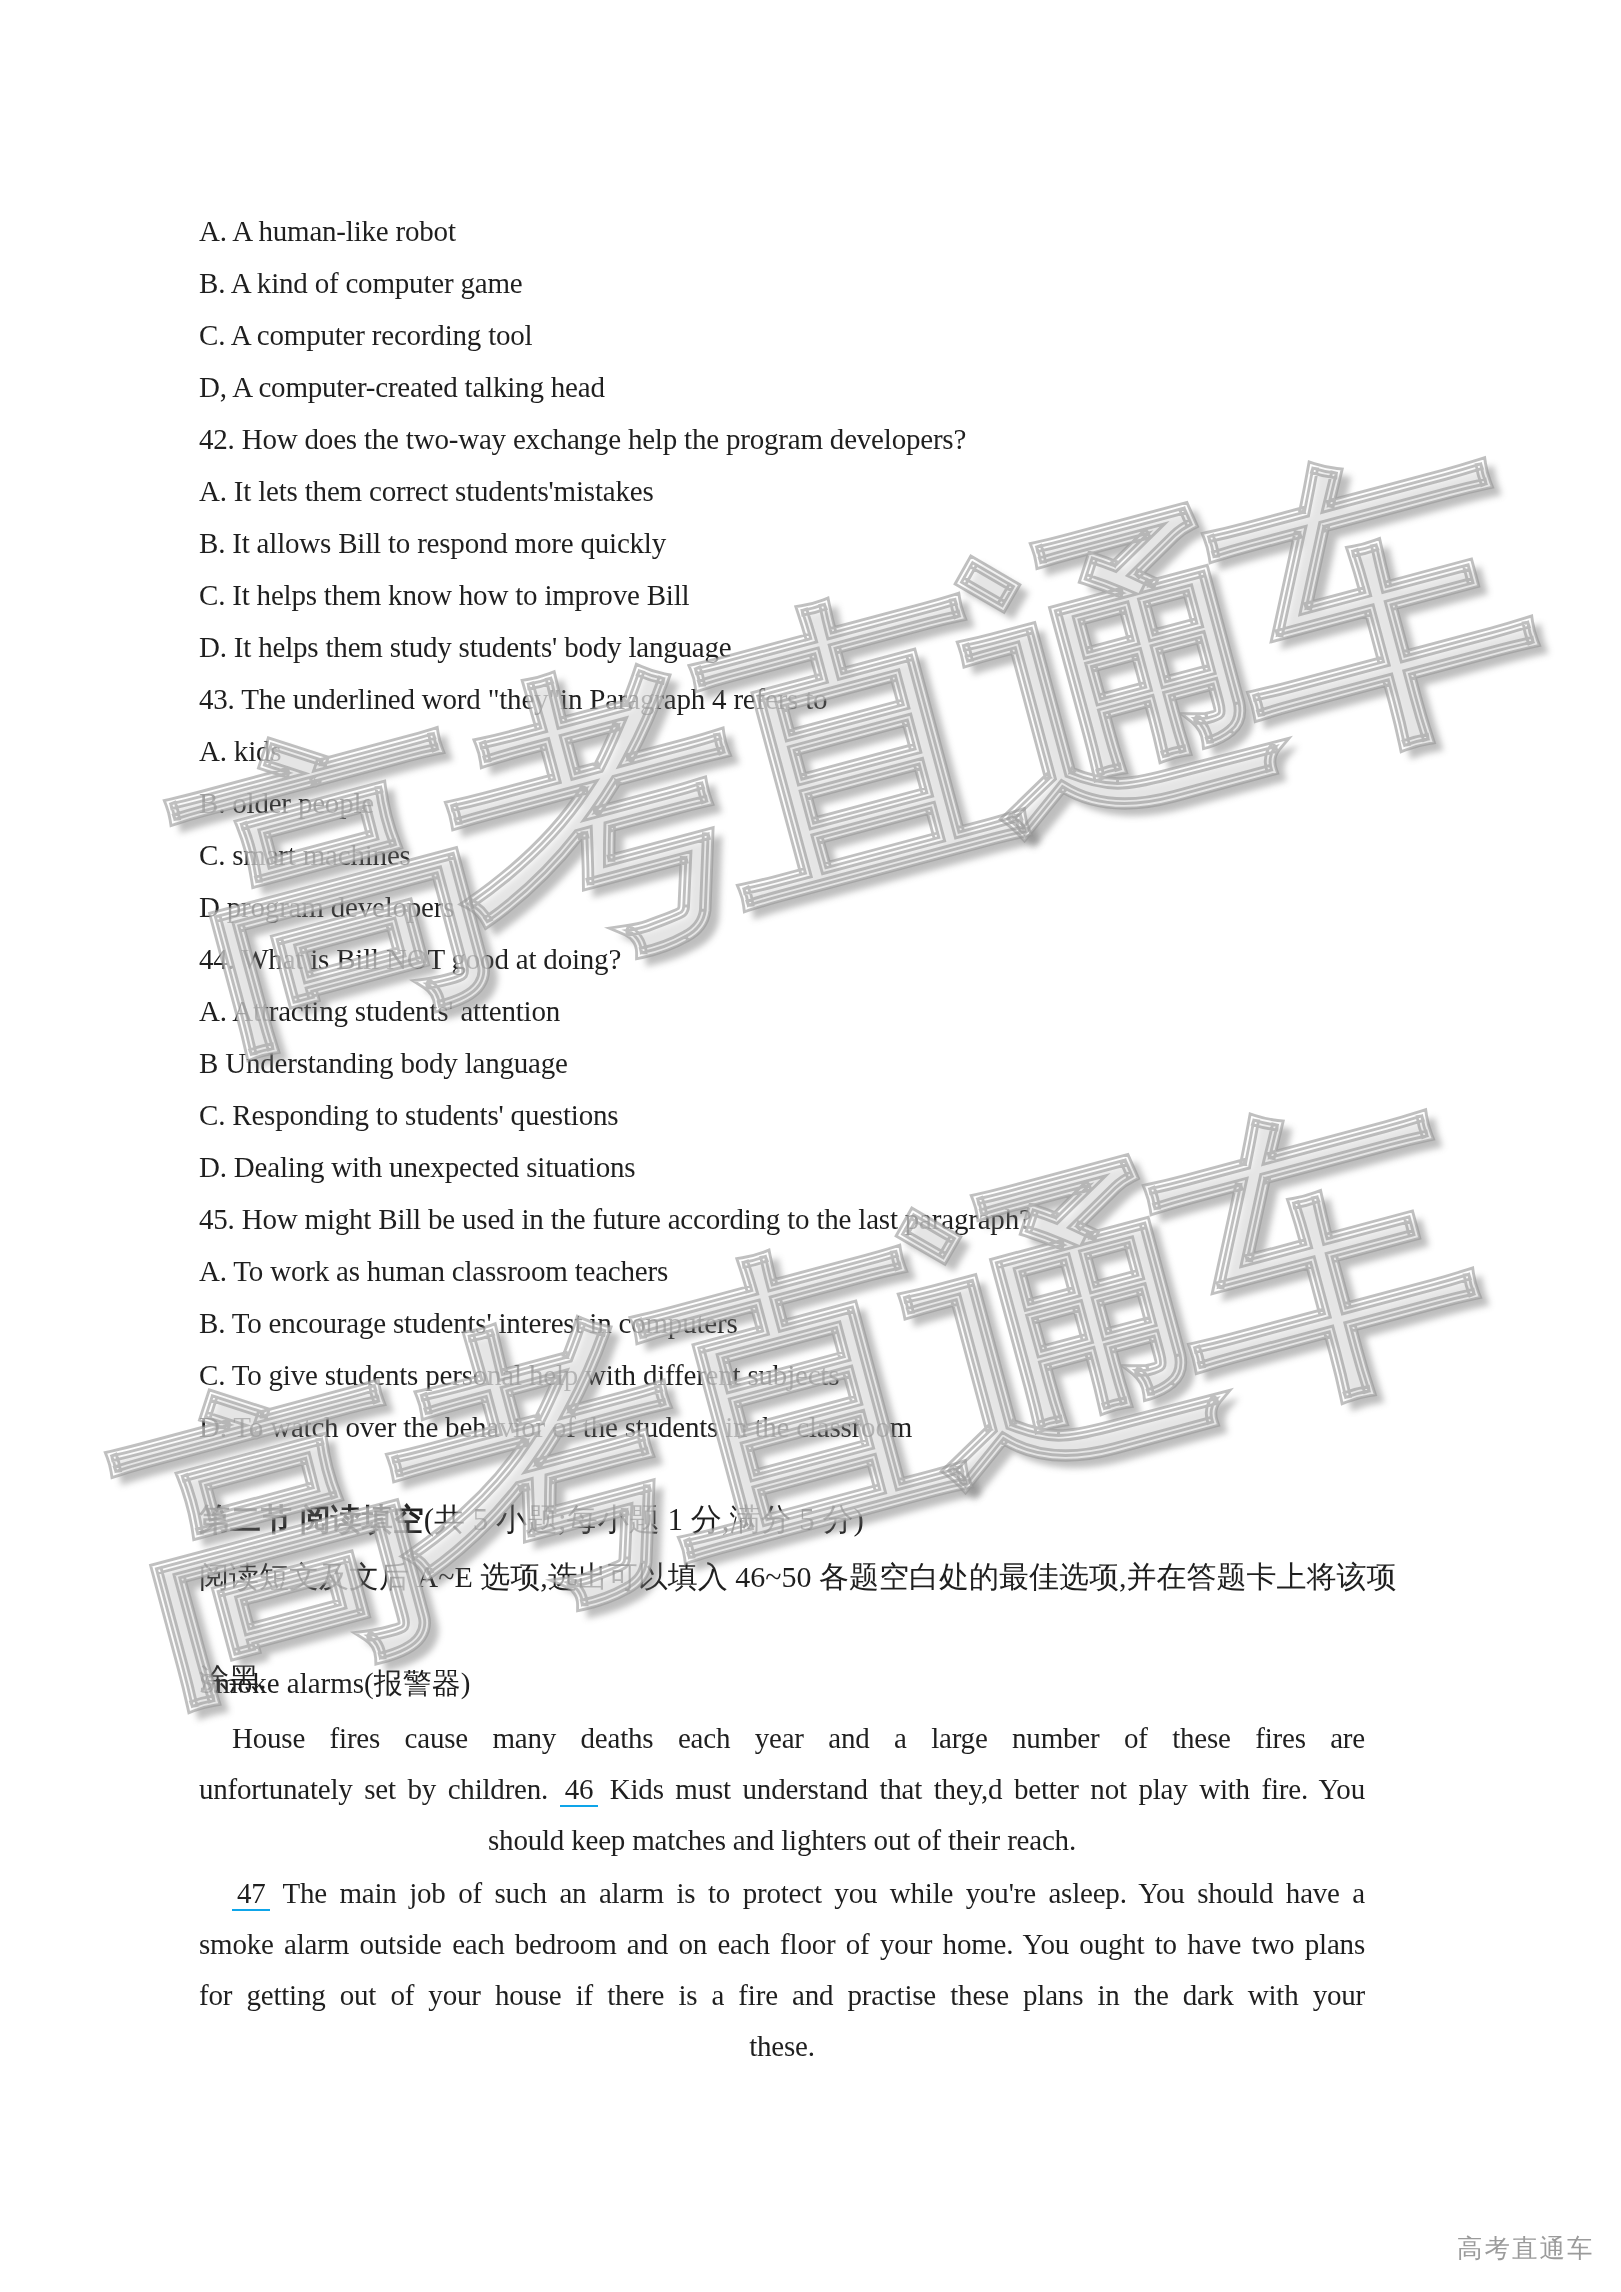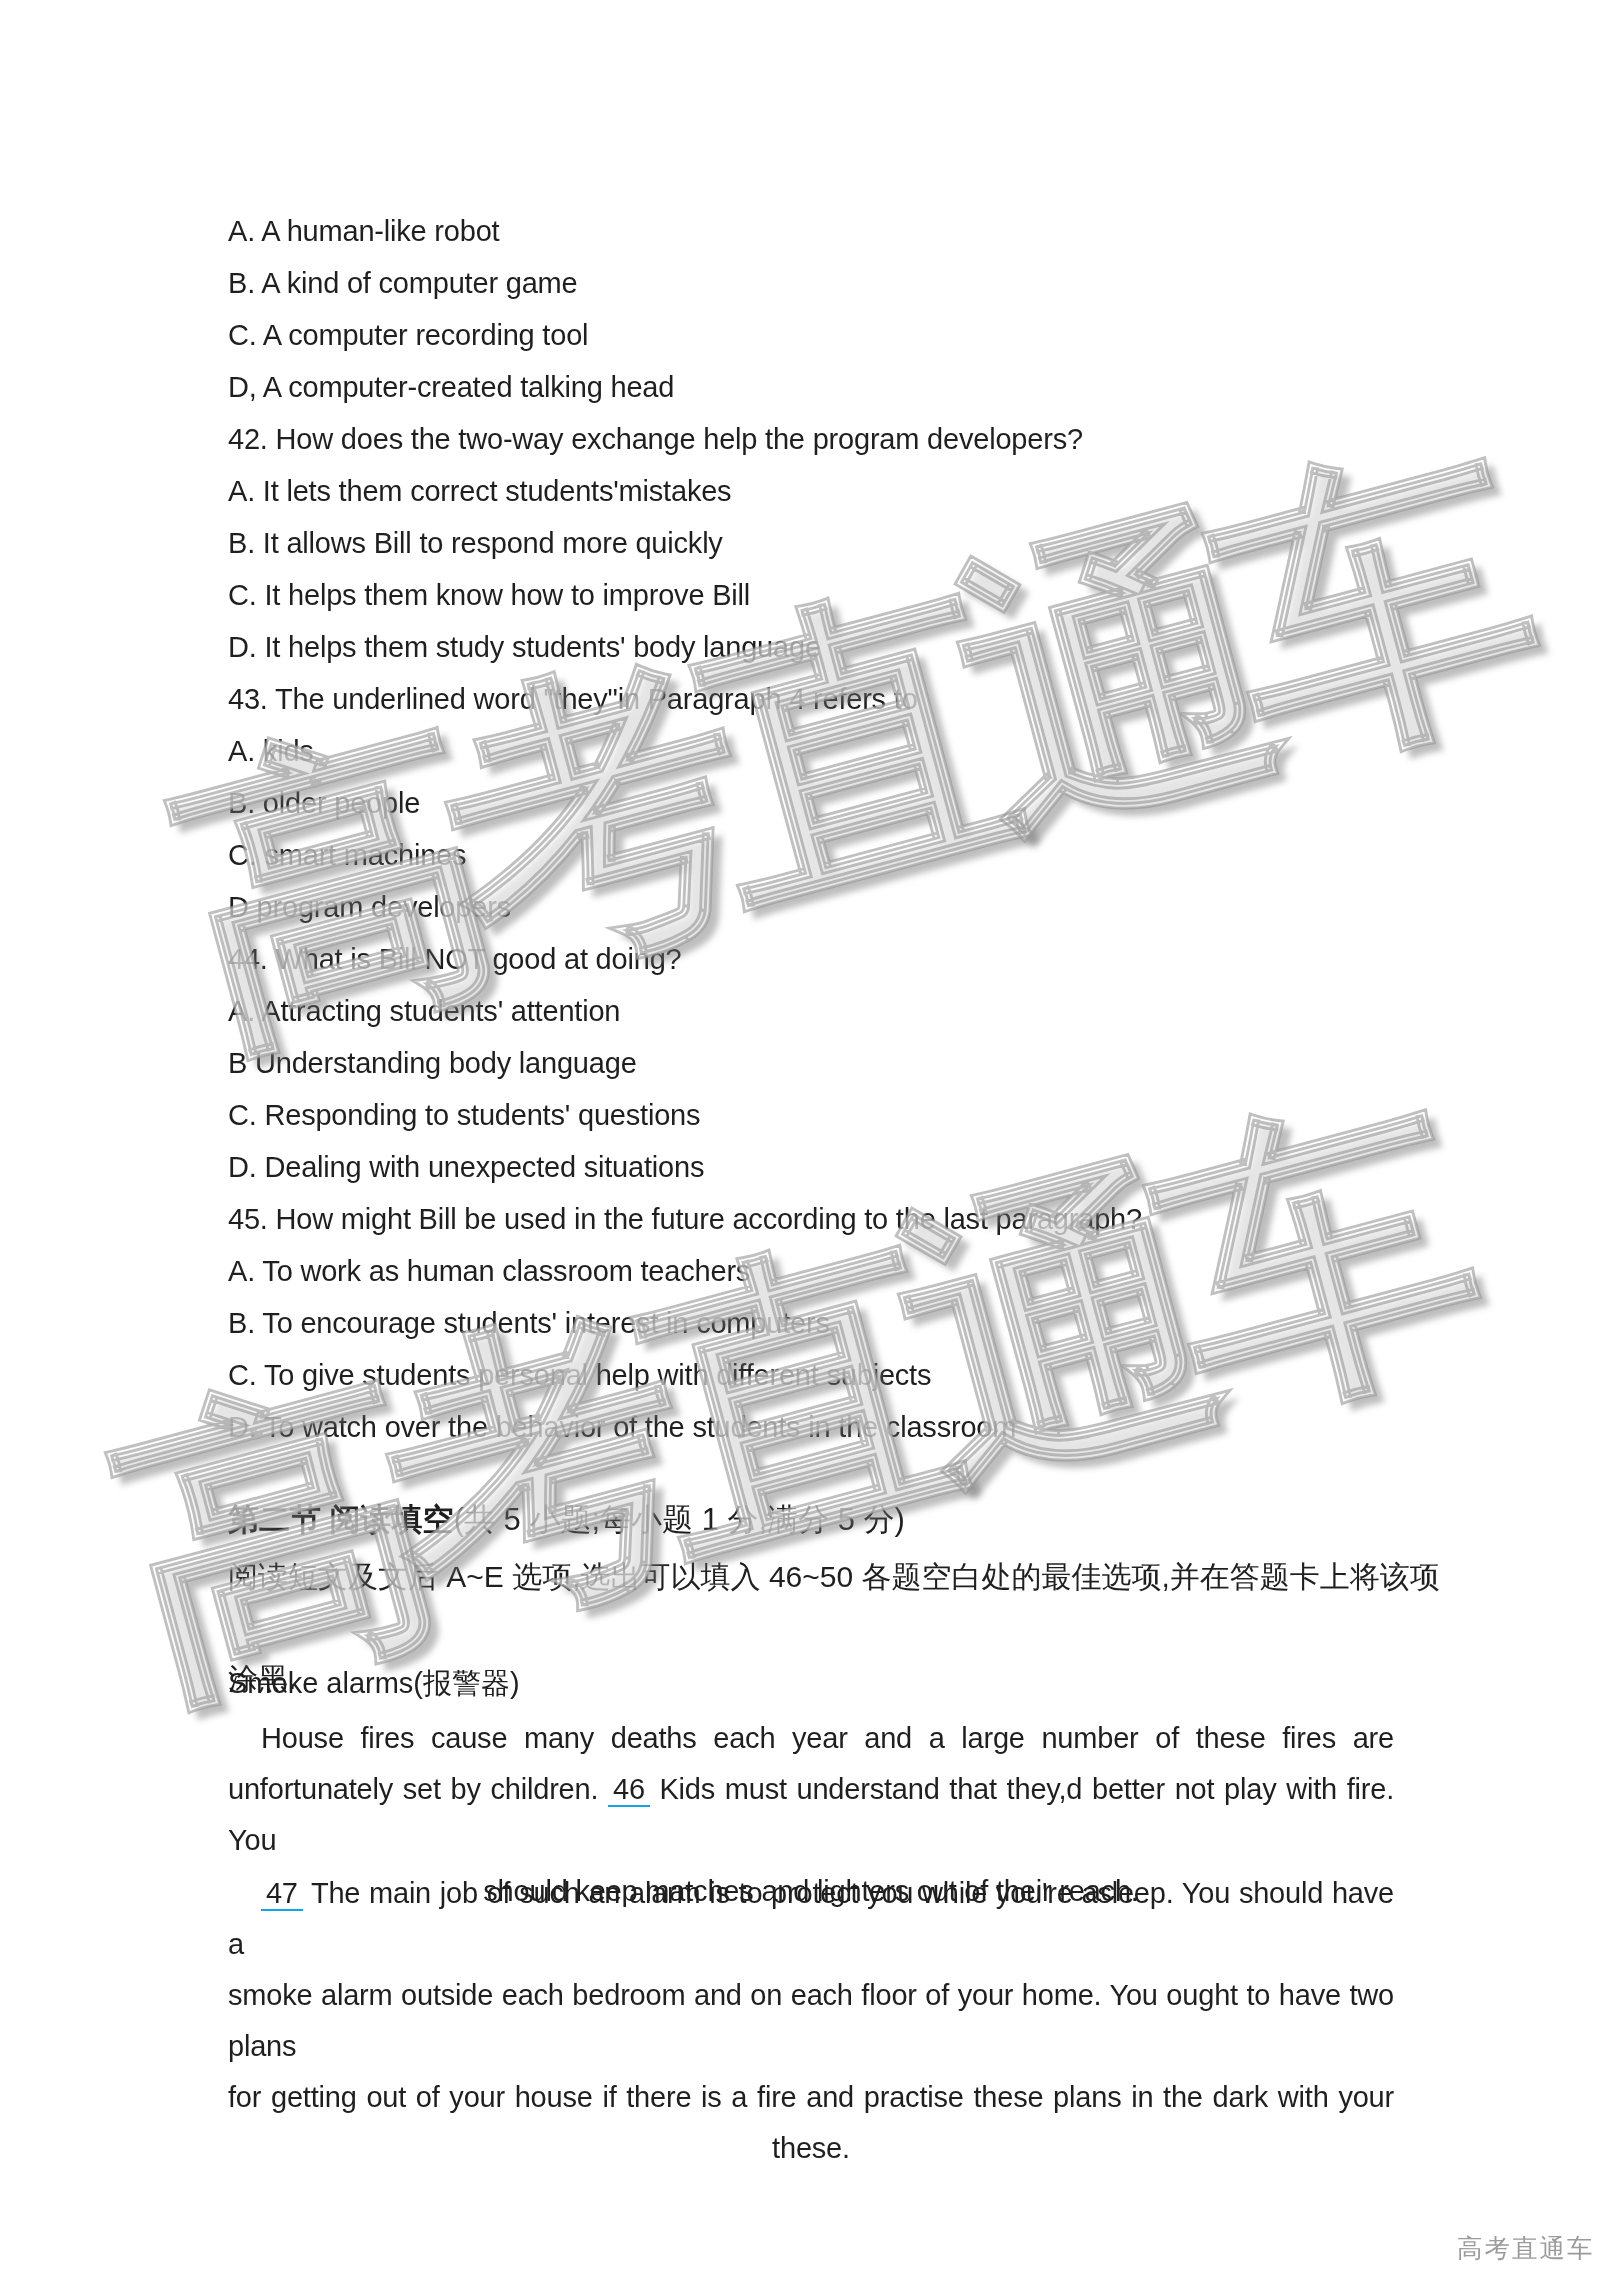--- a/index.html
+++ b/index.html
@@ -26,21 +26,21 @@
     color: rgba(255,255,255,0.60);
     -webkit-text-stroke: 2.9px rgba(150,150,150,0.60);
     text-shadow: 6.9px 9.8px 6.9px rgba(110,110,110,0.45);
     pointer-events: none;
     user-select: none;
   }
   .wm1 { left: 167px; top: 549px;  transform: rotate(-15deg); }
   .wm2 { left: 108px; top: 1201px; transform: rotate(-15deg); }
 
   
-  .content { position: absolute; left: 228px; width: 1166px; z-index: 1; }
+  .content { position: absolute; left: 199px; width: 1166px; z-index: 1; font-family: Liberation Serif, serif; }
 
   .mcq { top: 205px; }
   .mcq-line {
     line-height: 52px;
     font-size: 29px;
     letter-spacing: -0.2px;
     white-space: nowrap;
   }
 
   .section-heading {

